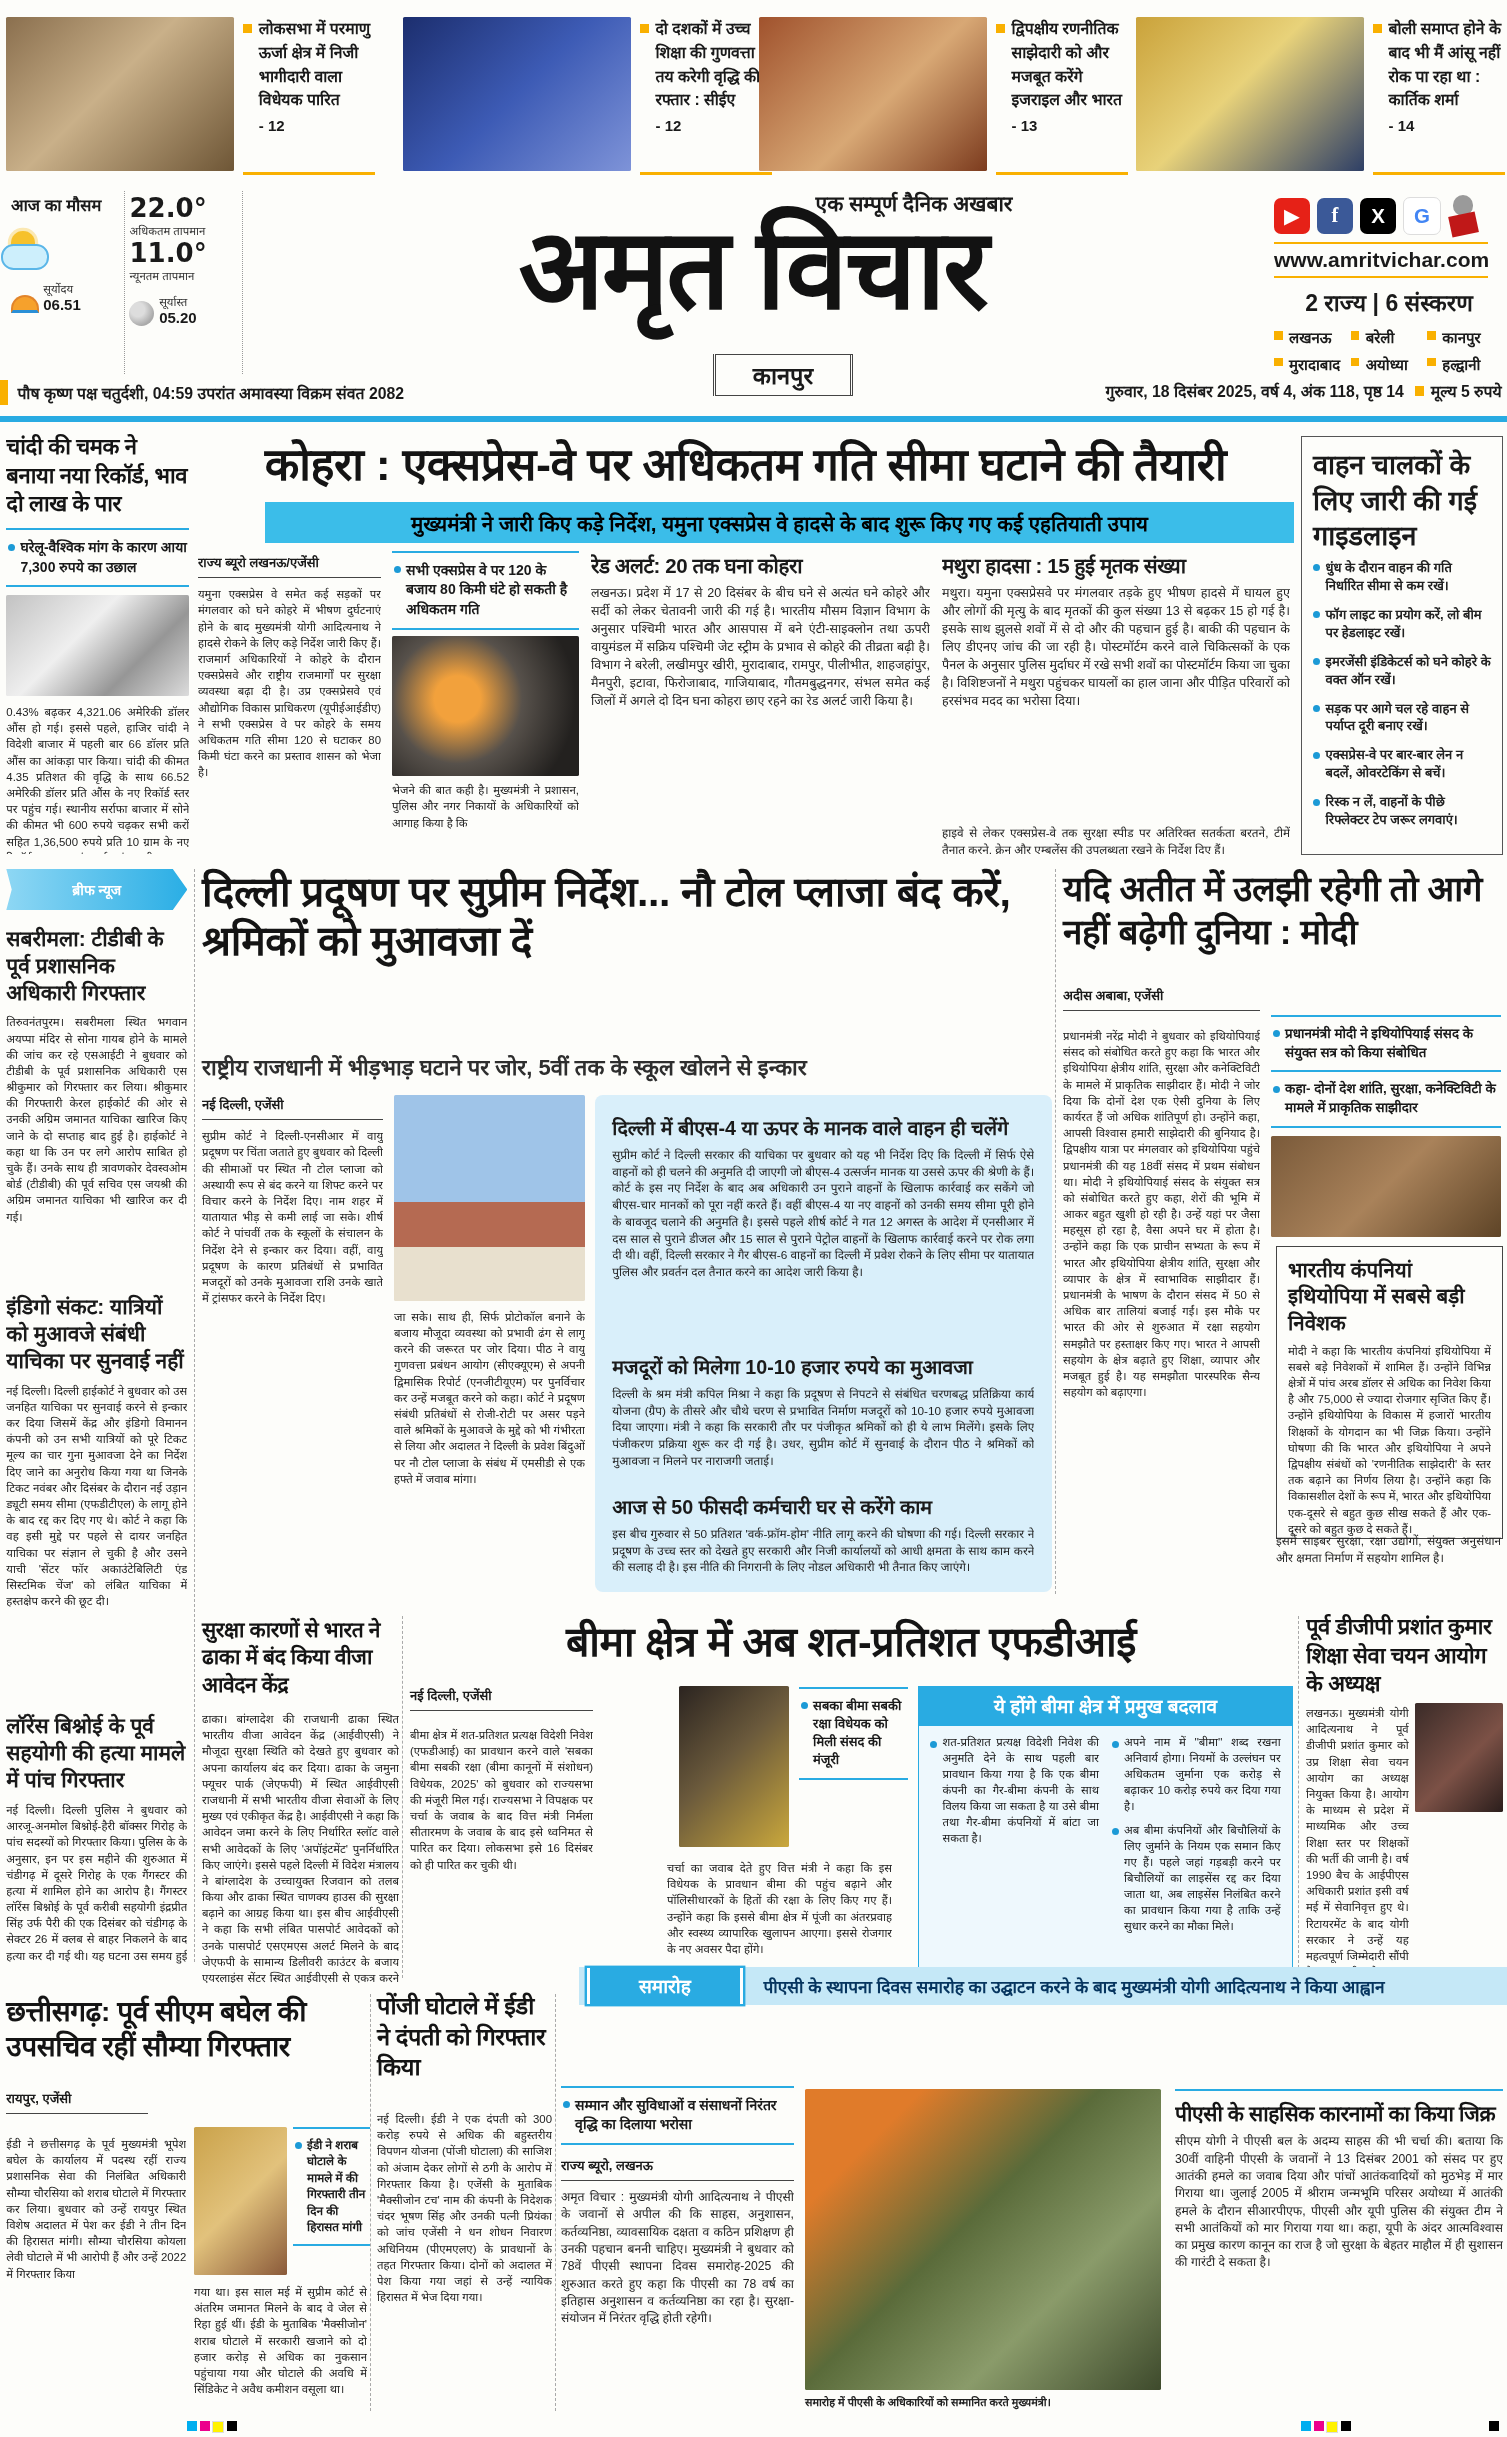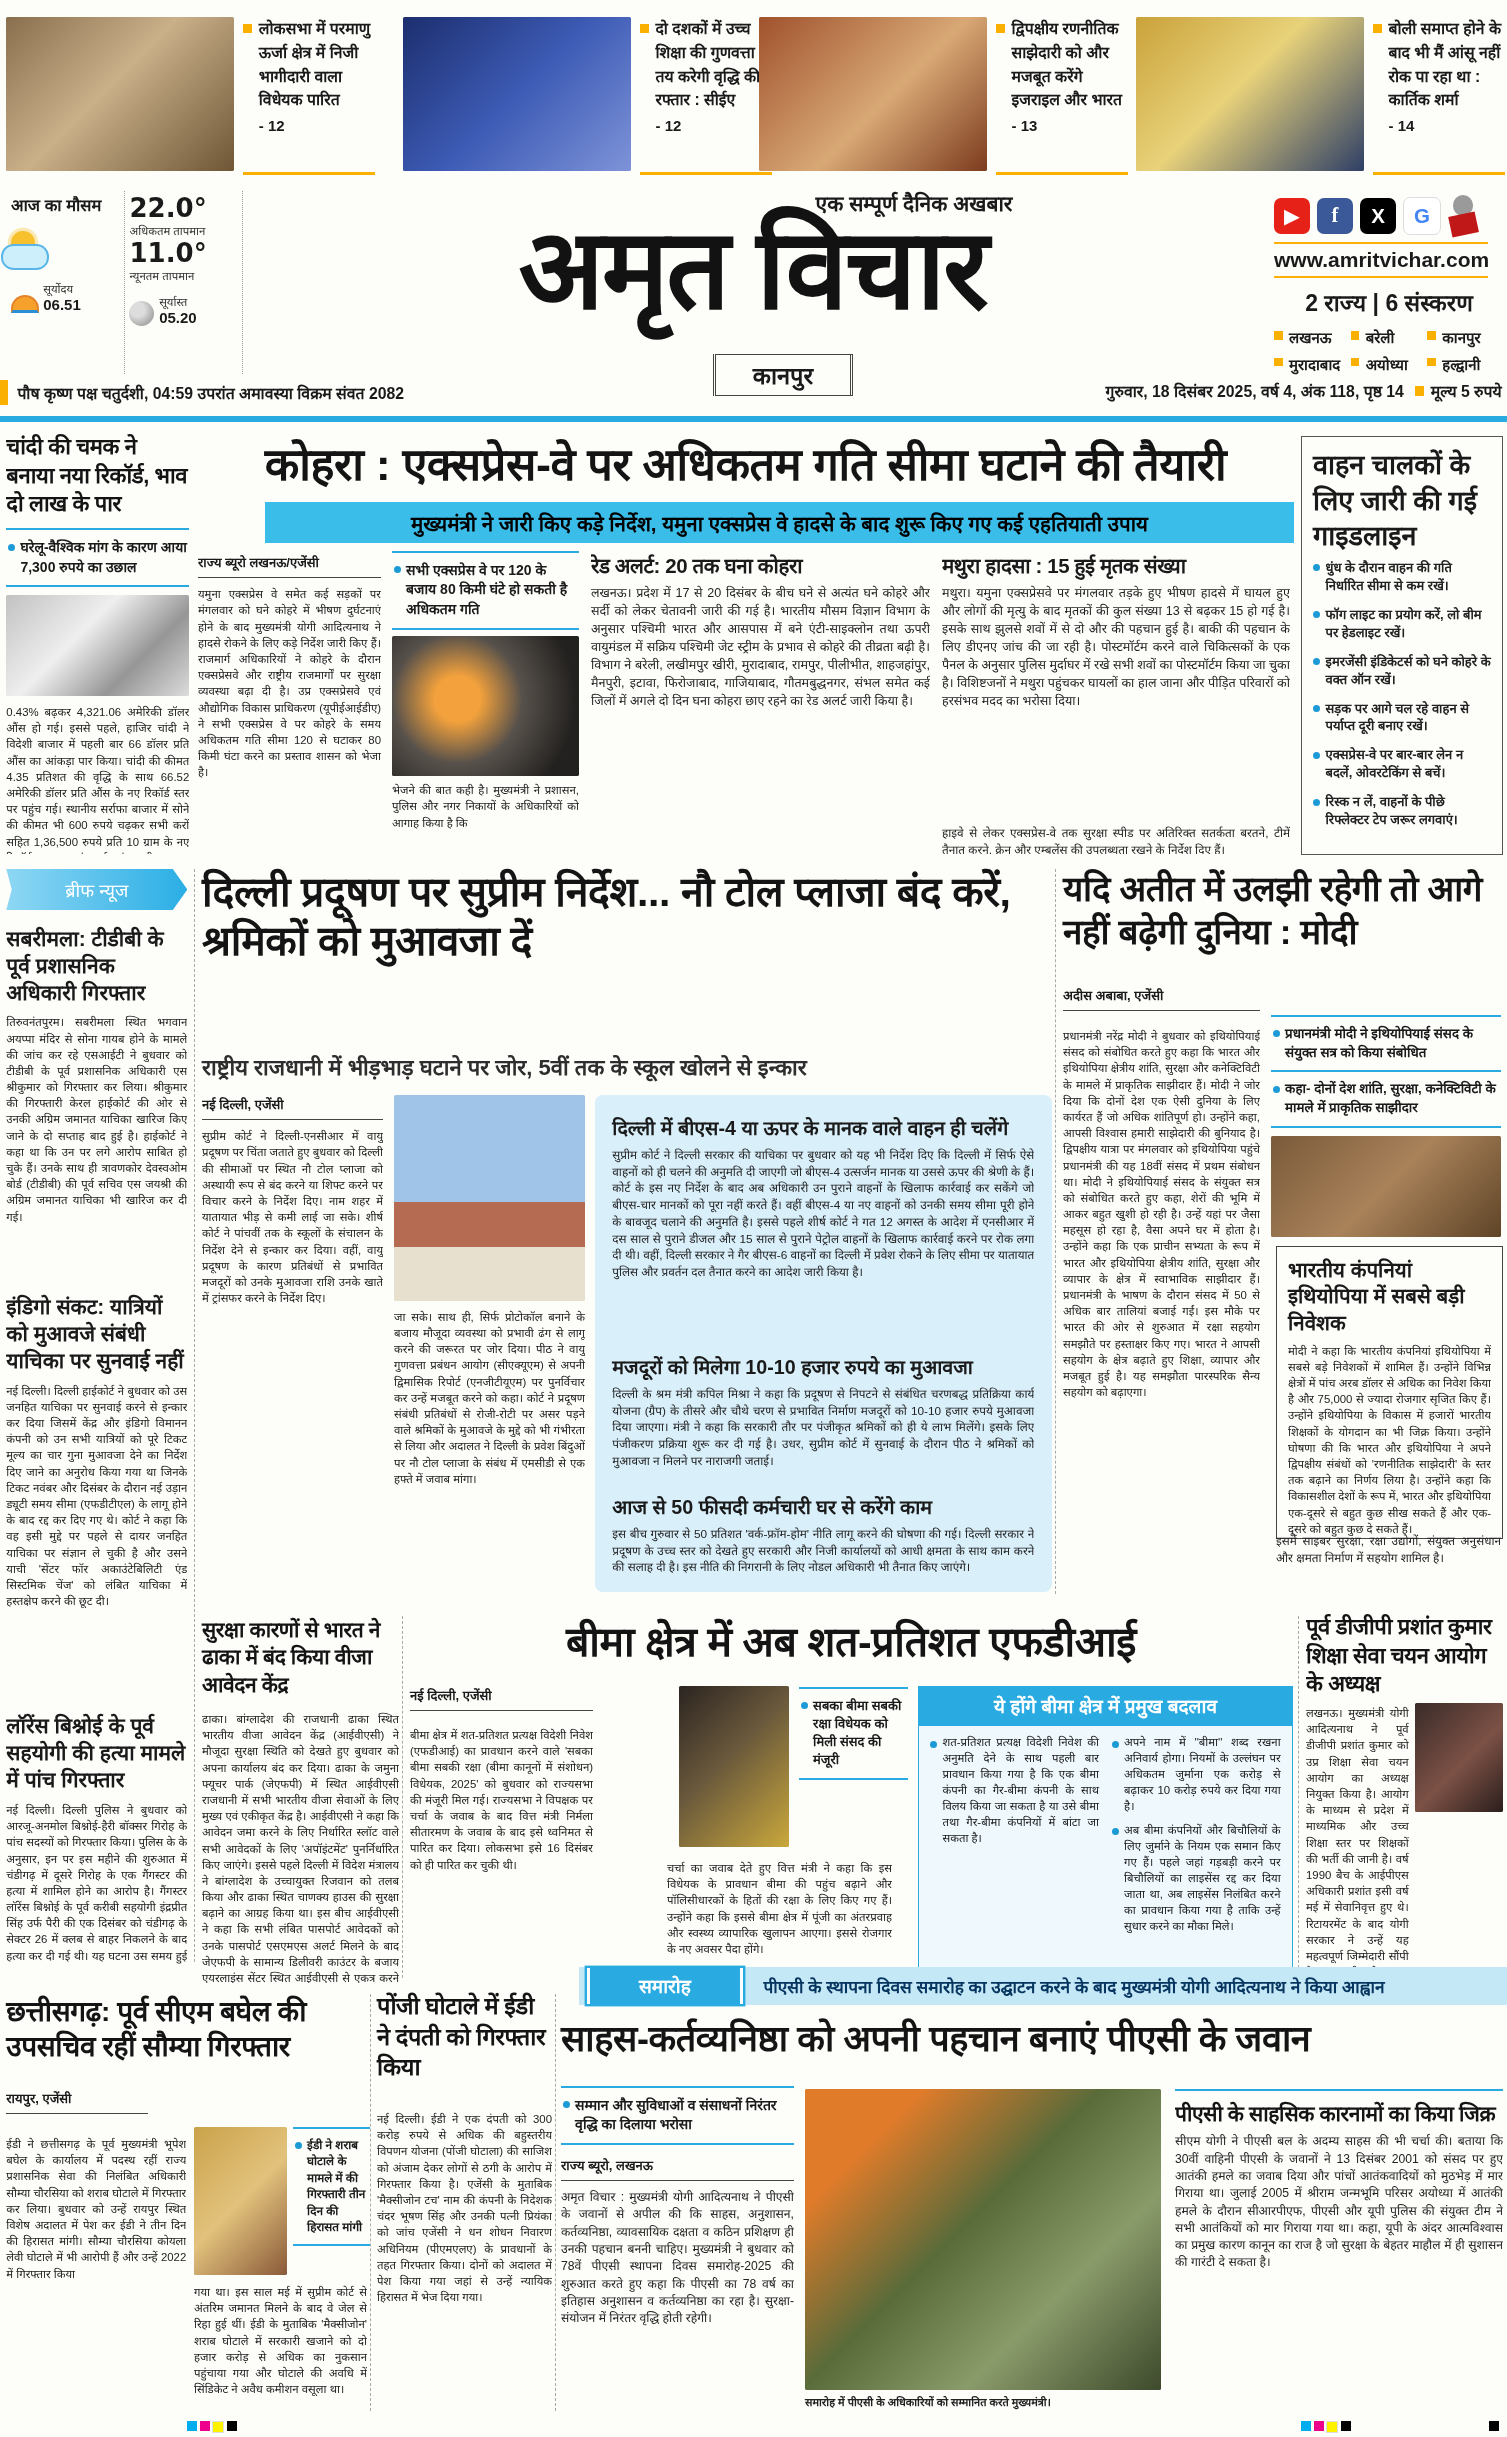--- a/index.html
+++ b/index.html
@@ -65,21 +65,21 @@
   .bluebar{background:#3bbde9;color:#000000;font-size:20.5px;font-weight:900;display:flex;align-items:center;justify-content:center;}
   .hblock{border-top:2.4px solid #29abe2;border-bottom:2.4px solid #29abe2;padding:7.9px 1.6px;display:flex;
           font-size:14px;font-weight:900;line-height:1.4;}
   .subhd{font-size:20.5px;font-weight:900;letter-spacing:-0.4px;margin-bottom:6.3px;}
   .busphoto{background:radial-gradient(circle at 35% 45%,#f2a13c 0 16%,#57514b 45%,#23211f 82%);}
   .silverphoto{background:linear-gradient(135deg,#c2c2c2,#efefef 40%,#969696 70%,#dcdcdc);}
   .gbox{border:1.6px solid #555;padding:11px 11px;}
   .gbox .ghead{font-size:27px;font-weight:900;line-height:1.32;margin-bottom:4px;}
   .gitem{display:flex;font-size:13px;font-weight:bold;line-height:1.38;margin-bottom:11px;color:#222;}
   
-  .badge{background:linear-gradient(90deg,#8ed7f4,#2aaee5);color:#fff;font-size:18px;font-weight:400;
+  .badge{background:linear-gradient(90deg,#8ed7f4,#2aaee5);color:#fff;font-size:14px;font-weight:700;
          display:flex;align-items:center;justify-content:center;
          clip-path:polygon(0 0,92% 0,100% 50%,92% 100%,0 100%,3% 50%);}
   .b-head{font-size:21px;font-weight:900;line-height:1.28;margin:15.8px 0 7.9px;}
   
   .h-lg{font-size:41px;line-height:1.2;}
   .subhead2{font-size:22px;font-weight:800;color:#2e2e2e;}
   .scphoto{background:linear-gradient(180deg,#9fc4e8 0 52%,#b56a52 52% 74%,#e8e0ce 74%);}
   .bluepanel{background:#d9effa;border-radius:7.9px;padding:14px 17.3px;overflow:hidden;}
   .panelhead{font-size:19.7px;font-weight:900;margin:4.7px 0 6.3px;}
   
@@ -418,21 +418,20 @@
   <div class="abs vsep" style="left:370px;top:1994px;height:417px;"></div>
 
   <div class="abs hl" style="left:377px;top:1991px;width:175px;font-size:23.6px;line-height:1.3;font-weight:800;">पोंजी घोटाले में ईडी ने दंपती को गिरफ्तार किया</div>
   <div class="abs body-text" style="left:377px;top:2111px;width:175px;height:301px;">नई दिल्ली। ईडी ने एक दंपती को 300 करोड़ रुपये से अधिक की बहुस्तरीय विपणन योजना (पोंजी घोटाला) की साजिश को अंजाम देकर लोगों से ठगी के आरोप में गिरफ्तार किया है। एजेंसी के मुताबिक 'मैक्सीजोन टच' नाम की कंपनी के निदेशक चंदर भूषण सिंह और उनकी पत्नी प्रियंका को जांच एजेंसी ने धन शोधन निवारण अधिनियम (पीएमएलए) के प्रावधानों के तहत गिरफ्तार किया। दोनों को अदालत में पेश किया गया जहां से उन्हें न्यायिक हिरासत में भेज दिया गया।</div>
   <div class="abs vsep" style="left:555px;top:1994px;height:417px;"></div>
 
   <div class="abs kicker" style="left:579px;top:1967px;width:922px;height:38px;">
     <div class="kickerlabel">समारोह</div>
     <div class="kickertext">पीएसी के स्थापना दिवस समारोह का उद्घाटन करने के बाद मुख्यमंत्री योगी आदित्यनाथ ने किया आह्वान</div>
   </div>
-  <div class="abs hl" style="left:561px;top:2013px;width:942px;font-size:36px;">साहस-कर्तव्यनिष्ठा को अपनी पहचान बनाएं पीएसी के जवान</div>
 
   <div class="abs" style="left:561px;top:2086px;width:233px;height:326px;overflow:hidden;">
     <div class="hblock" style="font-size:14px;">
         <span class="dot"></span>
         <span>सम्मान और सुविधाओं व संसाधनों निरंतर वृद्धि का दिलाया भरोसा</span>
       </div>
     <div class="byline" style="margin-top:11px;">राज्य ब्यूरो, लखनऊ</div>
     <div class="body-text" style="margin-top:7.9px;font-size:12.2px;height:189px;">अमृत विचार : मुख्यमंत्री योगी आदित्यनाथ ने पीएसी के जवानों से अपील की कि साहस, अनुशासन, कर्तव्यनिष्ठा, व्यावसायिक दक्षता व कठिन प्रशिक्षण ही उनकी पहचान बननी चाहिए। मुख्यमंत्री ने बुधवार को 78वें पीएसी स्थापना दिवस समारोह-2025 की शुरुआत करते हुए कहा कि पीएसी का 78 वर्ष का इतिहास अनुशासन व कर्तव्यनिष्ठा का रहा है। सुरक्षा-संयोजन में निरंतर वृद्धि होती रहेगी।</div>
   </div>
   <div class="abs photo pacphoto" style="left:805px;top:2089px;width:356px;height:301px;"></div>

